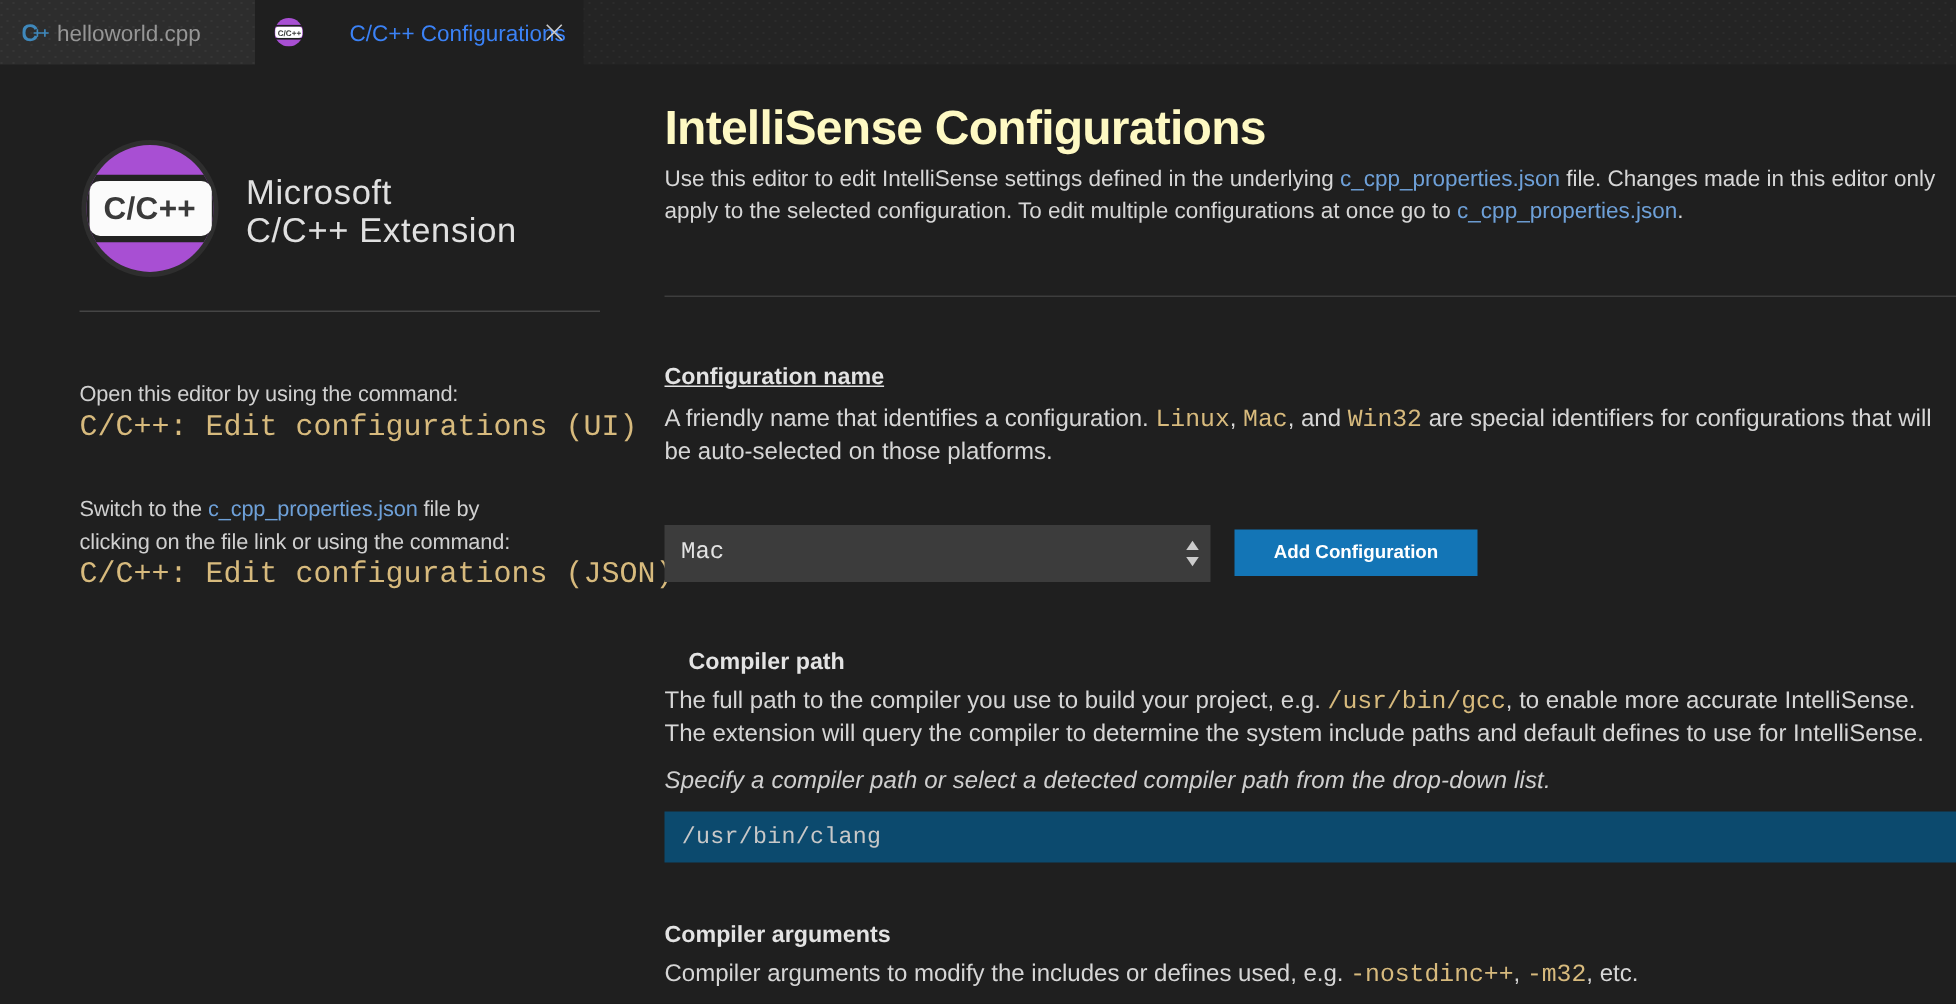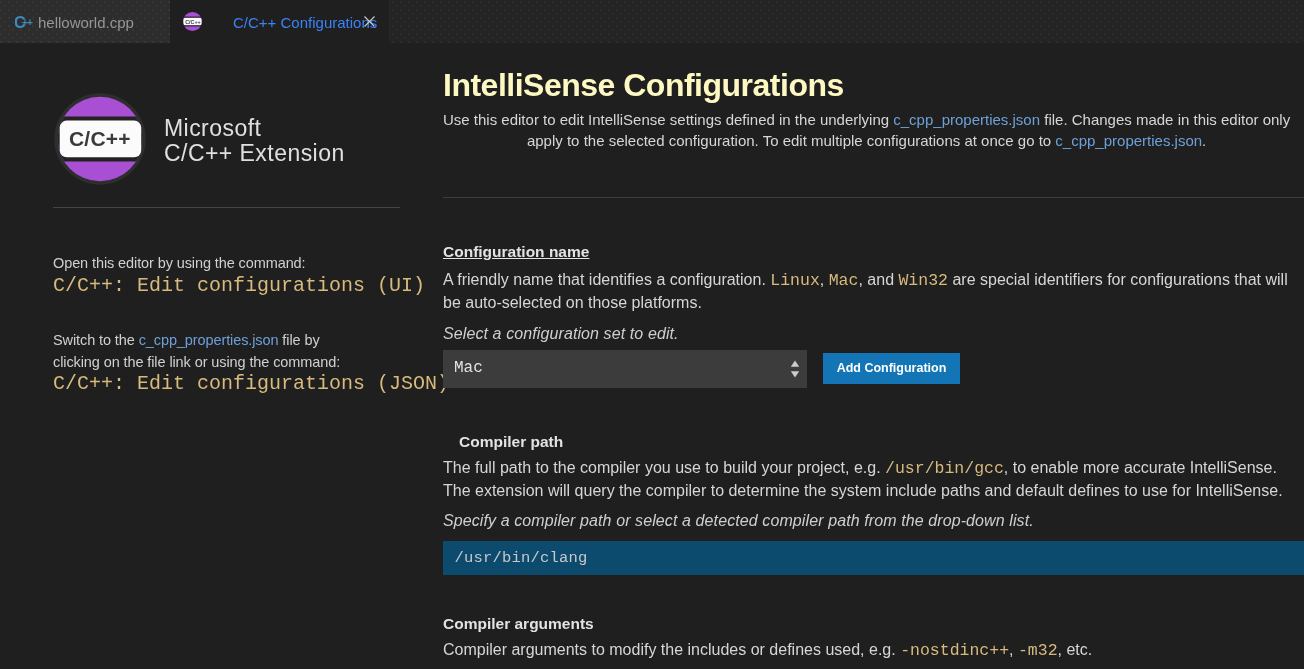--- a/index.html
+++ b/index.html
@@ -76,39 +76,38 @@
   <div class="abs" style="left:164px; top:116px; font-size:23px; line-height:25px; color:#e0e0e0; letter-spacing:0.45px;">Microsoft<br>C/C++ Extension</div>
 
   <hr class="rule abs" style="left:53px; top:207px; width:347px; border-top-color:#454545;">
 
   <div class="abs leftp" style="left:53px; top:253.4px;">Open this editor by using the command:<br><span class="lmono">C/C++: Edit configurations (UI)</span></div>
 
   <div class="abs leftp" style="left:53px; top:330.4px;">Switch to the <span class="link">c_cpp_properties.json</span> file by<br>clicking on the file link or using the command:<br><span class="lmono">C/C++: Edit configurations (JSON)</span></div>
 
   <h1 class="abs" style="left:443px; top:70px;">IntelliSense Configurations</h1>
 
-  <div class="abs intro" style="left:443px; top:109px;text-align:center;">Use this editor to edit IntelliSense settings defined in the underlying <span class="link">c_cpp_properties.json</span> file. Changes made in this editor only<br>apply to the selected configuration. To edit multiple configurations at once go to <span class="link">c_cpp_properties.json</span>.</div>
+  <div class="abs intro" style="left:443px; top:109px;">Use this editor to edit IntelliSense settings defined in the underlying <span class="link">c_cpp_properties.json</span> file. Changes made in this editor only<br>apply to the selected configuration. To edit multiple configurations at once go to <span class="link">c_cpp_properties.json</span>.</div>
 
   <hr class="rule abs" style="left:443px; top:197px; width:861px;">
 
   <div class="abs h3" style="left:443px; top:241.4px;text-decoration:underline;">Configuration name</div>
 
   <div class="abs body16" style="left:443px; top:269px;">A friendly name that identifies a configuration. <span class="code16">Linux</span>, <span class="code16">Mac</span>, and <span class="code16">Win32</span> are special identifiers for configurations that will<br>be auto-selected on those platforms.</div>
 
-  <div class="abs ital" style="left:443px; top:324.7px;">Select a configuration set to edit.</div>
 
   <div class="abs" style="left:443px; top:349.5px; width:364px; height:38px; background:#3c3c3c;">
     <span class="abs mono" style="left:11px; top:9px; font-size:16px; color:#e3e3e3;">Mac</span>
     <svg class="abs" style="left:347px; top:10px;" width="10" height="18" viewBox="0 0 10 18">
       <path d="M5 0.5 L9.2 6.7 L0.8 6.7 Z" fill="#cccccc"></path>
       <path d="M5 17.5 L9.2 11.3 L0.8 11.3 Z" fill="#cccccc"></path>
     </svg>
   </div>
 
-  <div class="abs" style="left:823px; top:352.5px; width:137px; height:31px; background:#1375b6; color:#ffffff; font-size:12.5px; font-weight:600; text-align:center; line-height:31px; letter-spacing:0;">Add Configuration</div>
+  <div class="abs" style="left:823px; top:352.5px; width:162px; height:31px; background:#1375b6; color:#ffffff; font-size:12.5px; font-weight:600; text-align:center; line-height:31px; letter-spacing:0;">Add Configuration</div>
 
   <div class="abs h3" style="left:443px; top:430.9px;margin-left:16px;">Compiler path</div>
 
   <div class="abs body16" style="left:443px; top:456.6px;">The full path to the compiler you use to build your project, e.g. <span class="code16">/usr/bin/gcc</span>, to enable more accurate IntelliSense.<br>The extension will query the compiler to determine the system include paths and default defines to use for IntelliSense.</div>
 
   <div class="abs ital" style="left:443px; top:512px;">Specify a compiler path or select a detected compiler path from the drop-down list.</div>
 
   <div class="abs" style="left:443px; top:541px; width:861px; height:34px; background:#0c4a6e;">
     <span class="abs mono" style="left:11.5px; top:8px; font-size:15.5px; color:#c8c8c8; letter-spacing:0.2px;">/usr/bin/clang</span>
   </div>

